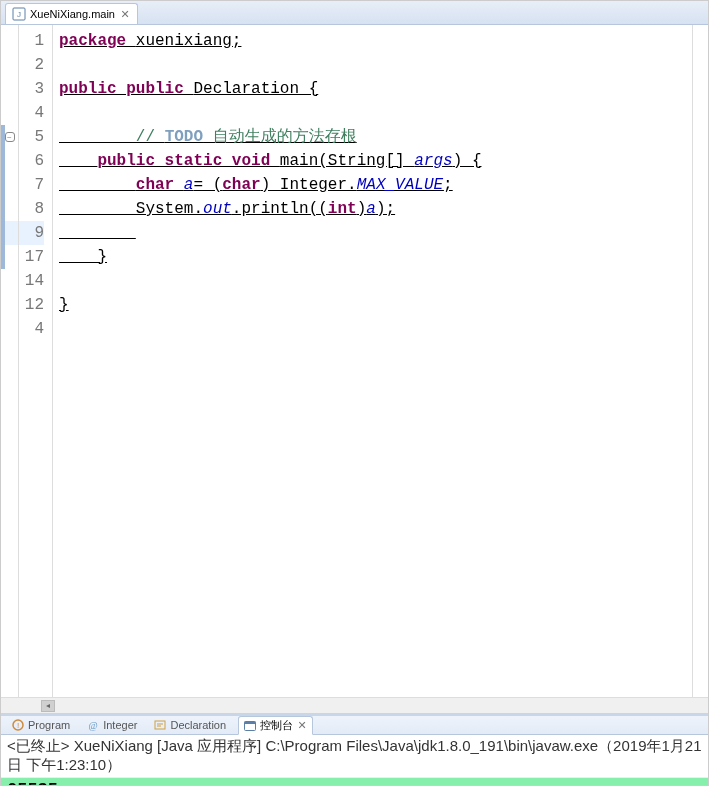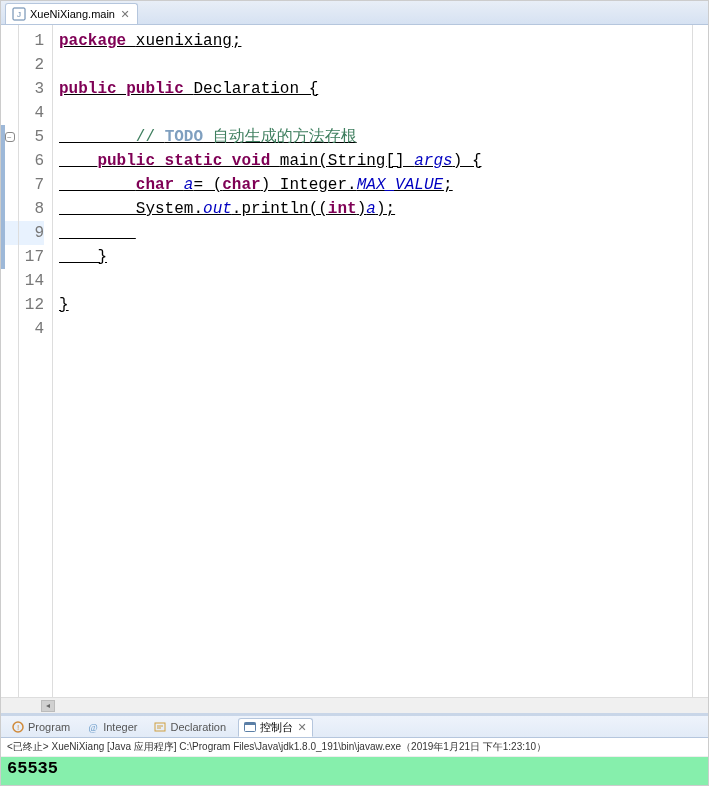--- a/index.html
+++ b/index.html
@@ -167,21 +167,21 @@
   .views-tabs .vtab.active {
     background: #fff;
     border: 1px solid #b5c6dd;
     border-bottom: 1px solid #fff;
     border-radius: 3px 3px 0 0;
     margin-bottom: -1px;
     color: #000;
   }
   .vtab .vicon { width: 14px; height: 14px; display: inline-flex; }
   .status-line {
-    font-size: 10px;
+    font-size: 15px;
     padding: 2px 6px;
     color: #333;
     border-bottom: 1px solid #eee;
     background: #fff;
   }
   .console-output {
     flex: 1;
     font-family: Consolas, "Courier New", monospace;
     font-size: 17px;
     font-weight: bold;

